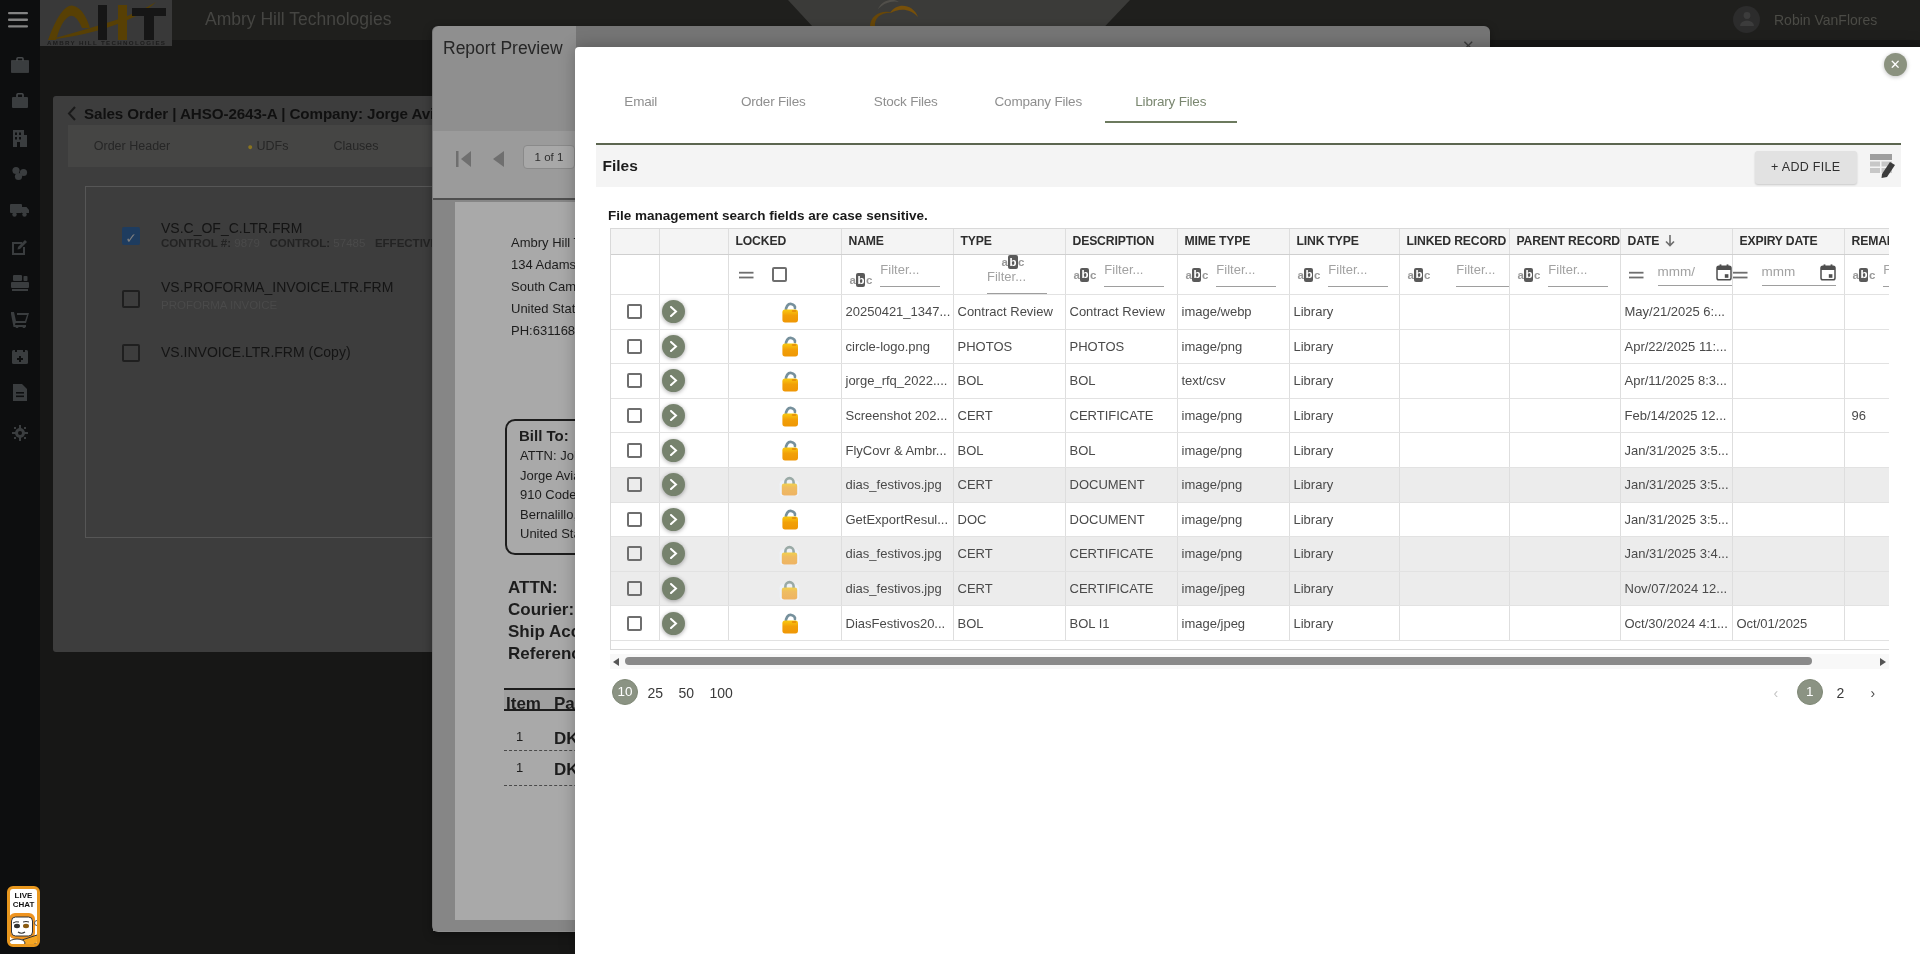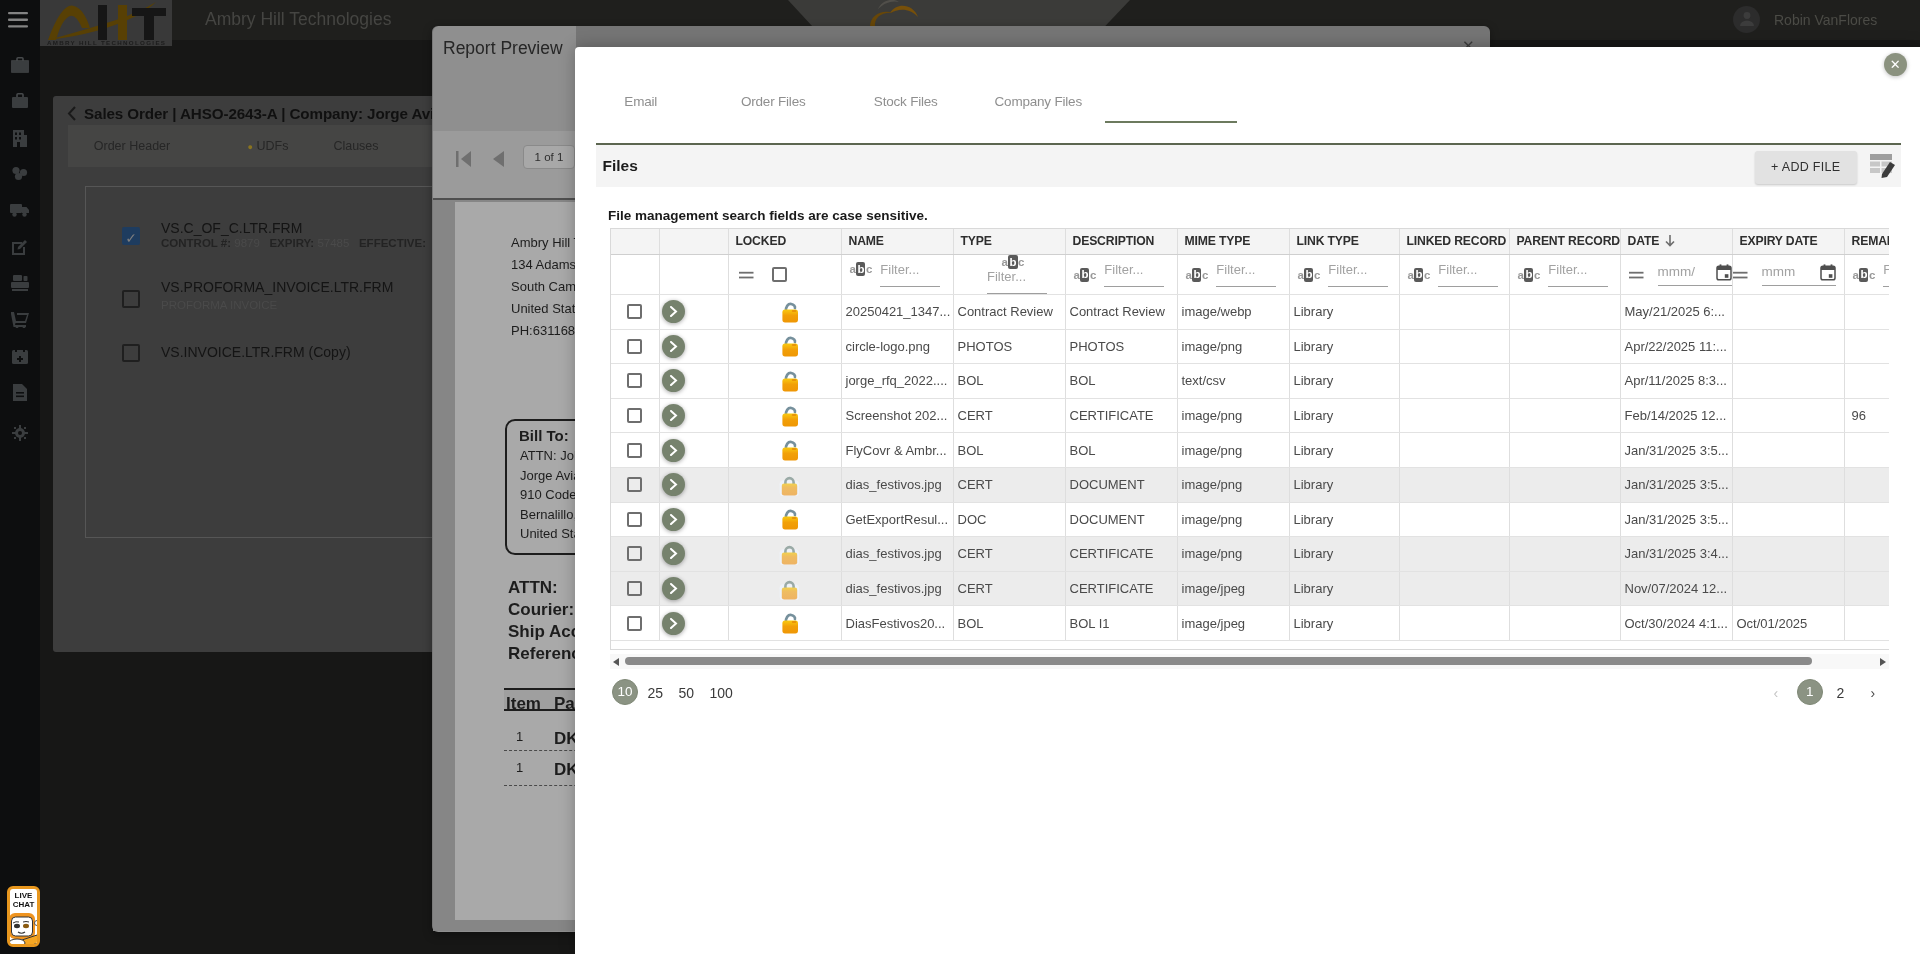--- a/index.html
+++ b/index.html
@@ -196,21 +196,21 @@
       </svg>
     <div id="ptitle">Sales Order | AHSO-2643-A | Company: Jorge Aviation</div>
     <div id="ptabs">
       <div class="ptab" style="left:4px;width:120px;">Order Header</div>
       <div class="ptab" style="left:150px;width:100px;"><span style="color:#8a7420;font-size:9px;">●</span> UDFs</div>
       <div class="ptab" style="left:238px;width:100px;">Clauses</div>
     </div>
     <div id="pbox"></div>
     <div class="bcheck on" style="left:69px;top:131px;">✓</div>
     <div class="blabel" style="left:108px;top:124px;">VS.C_OF_C.LTR.FRM</div>
-    <div class="bsub" style="left:108px;top:141px;"><b>CONTROL #:</b> 9879&nbsp;&nbsp;&nbsp;<b>EXPIRY:</b> 57485&nbsp;&nbsp;&nbsp;<b>EFFECTIVE:</b></div>
+    <div class="bsub" style="left:108px;top:141px;"><b>CONTROL #:</b> 9879&nbsp;&nbsp;&nbsp;<b>CONTROL:</b> 57485&nbsp;&nbsp;&nbsp;<b>EFFECTIVE:</b></div>
     <div class="bcheck" style="left:69px;top:194px;"></div>
     <div class="blabel" style="left:108px;top:183px;">VS.PROFORMA_INVOICE.LTR.FRM</div>
     <div class="bsub" style="left:108px;top:203px;">PROFORMA INVOICE</div>
     <div class="bcheck" style="left:69px;top:248px;"></div>
     <div class="blabel" style="left:108px;top:248px;">VS.INVOICE.LTR.FRM (Copy)</div>
   </div>
 </div>
 
 <div id="rpv">
   <div id="rpvtitle">Report Preview</div>
@@ -253,20 +253,21 @@
   </div>
   <div id="rpvshade"></div>
   <div id="rpvx">✕</div>
 </div>
 
 <div id="modal">
   <div class="tab" style="left:0;">Email</div>
   <div class="tab" style="left:132.5px;">Order Files</div>
   <div class="tab" style="left:265px;">Stock Files</div>
   <div class="tab" style="left:397.5px;">Company Files</div>
+  <div class="tab active" style="left:530px;">Library Files</div>
   <div id="tabline"></div>
   <div id="filesbar"></div>
   <div id="filesttl">Files</div>
   <div id="addbtn">+ ADD FILE</div>
   <svg class="abs" style="left:1295px;top:107px" width="27" height="24" viewBox="0 0 27 24">
     <rect x="0" y="0" width="22" height="6" fill="#9e9e9e"></rect>
     <rect x="0" y="7.5" width="10" height="5" fill="#c7c7c7"></rect>
       <rect x="11.5" y="7.5" width="10.5" height="5" fill="#c7c7c7"></rect>
     <rect x="0" y="14" width="10" height="5" fill="#c7c7c7"></rect>
       <rect x="11.5" y="14" width="10.5" height="5" fill="#c7c7c7"></rect>
@@ -313,21 +314,21 @@
             <td>
               <div style="display:flex;align-items:center;padding-left:10px;">
                 <svg width="15" height="8" viewBox="0 0 15 8" style="vertical-align:middle;">
                   <rect y="0.8" width="14.5" height="1.8" fill="#6e6e6e"></rect>
                   <rect y="5.6" width="14.5" height="1.8" fill="#6e6e6e"></rect>
                 </svg>
                 <span style="display:inline-block;width:15px;height:15px;border:2px solid #6e6e6e;border-radius:2px;margin-left:18px;"></span>
               </div>
             </td>
             <td>
-              <div style="display:flex;align-items:flex-start;padding-left:8px;">
+              <div style="display:flex;align-items:flex-end;padding-left:8px;">
                 <span style="display:inline-flex;align-items:center;font-size:11.5px;color:#999;font-weight:bold;vertical-align:middle;">a<span style="background:#5a5a5a;color:#fff;border-radius:2px;padding:0.5px 1px 1.5px;margin:0 0.5px;">b</span>c</span>
                 <span style="color:#a2a2a2;font-size:13px;margin-left:8px;border-bottom:1px solid #9e9e9e;padding-bottom:9px;width:60px;">Filter...</span>
               </div>
             </td>
             <td>
               <div style="display:flex;align-items:center;padding-left:8px;flex-direction:column;">
                 <span style="display:inline-flex;align-items:center;font-size:11.5px;color:#999;font-weight:bold;vertical-align:middle;">a<span style="background:#5a5a5a;color:#fff;border-radius:2px;padding:0.5px 1px 1.5px;margin:0 0.5px;">b</span>c</span>
                 <span style="color:#a2a2a2;font-size:13px;margin-left:8px;border-bottom:1px solid #9e9e9e;padding-bottom:9px;width:60px;">Filter...</span>
               </div>
             </td>
@@ -343,21 +344,21 @@
                 <span style="color:#a2a2a2;font-size:13px;margin-left:8px;border-bottom:1px solid #9e9e9e;padding-bottom:9px;width:60px;">Filter...</span>
               </div>
             </td>
             <td>
               <div style="display:flex;align-items:center;padding-left:8px;">
                 <span style="display:inline-flex;align-items:center;font-size:11.5px;color:#999;font-weight:bold;vertical-align:middle;">a<span style="background:#5a5a5a;color:#fff;border-radius:2px;padding:0.5px 1px 1.5px;margin:0 0.5px;">b</span>c</span>
                 <span style="color:#a2a2a2;font-size:13px;margin-left:8px;border-bottom:1px solid #9e9e9e;padding-bottom:9px;width:60px;">Filter...</span>
               </div>
             </td>
             <td>
-              <div style="display:flex;align-items:center;padding-left:8px;">
+              <div style="display:flex;align-items:center;padding-left:8px;gap:18px;">
                 <span style="display:inline-flex;align-items:center;font-size:11.5px;color:#999;font-weight:bold;vertical-align:middle;">a<span style="background:#5a5a5a;color:#fff;border-radius:2px;padding:0.5px 1px 1.5px;margin:0 0.5px;">b</span>c</span>
                 <span style="color:#a2a2a2;font-size:13px;margin-left:8px;border-bottom:1px solid #9e9e9e;padding-bottom:9px;width:60px;">Filter...</span>
               </div>
             </td>
             <td>
               <div style="display:flex;align-items:center;padding-left:8px;">
                 <span style="display:inline-flex;align-items:center;font-size:11.5px;color:#999;font-weight:bold;vertical-align:middle;">a<span style="background:#5a5a5a;color:#fff;border-radius:2px;padding:0.5px 1px 1.5px;margin:0 0.5px;">b</span>c</span>
                 <span style="color:#a2a2a2;font-size:13px;margin-left:8px;border-bottom:1px solid #9e9e9e;padding-bottom:9px;width:60px;">Filter...</span>
               </div>
             </td>

